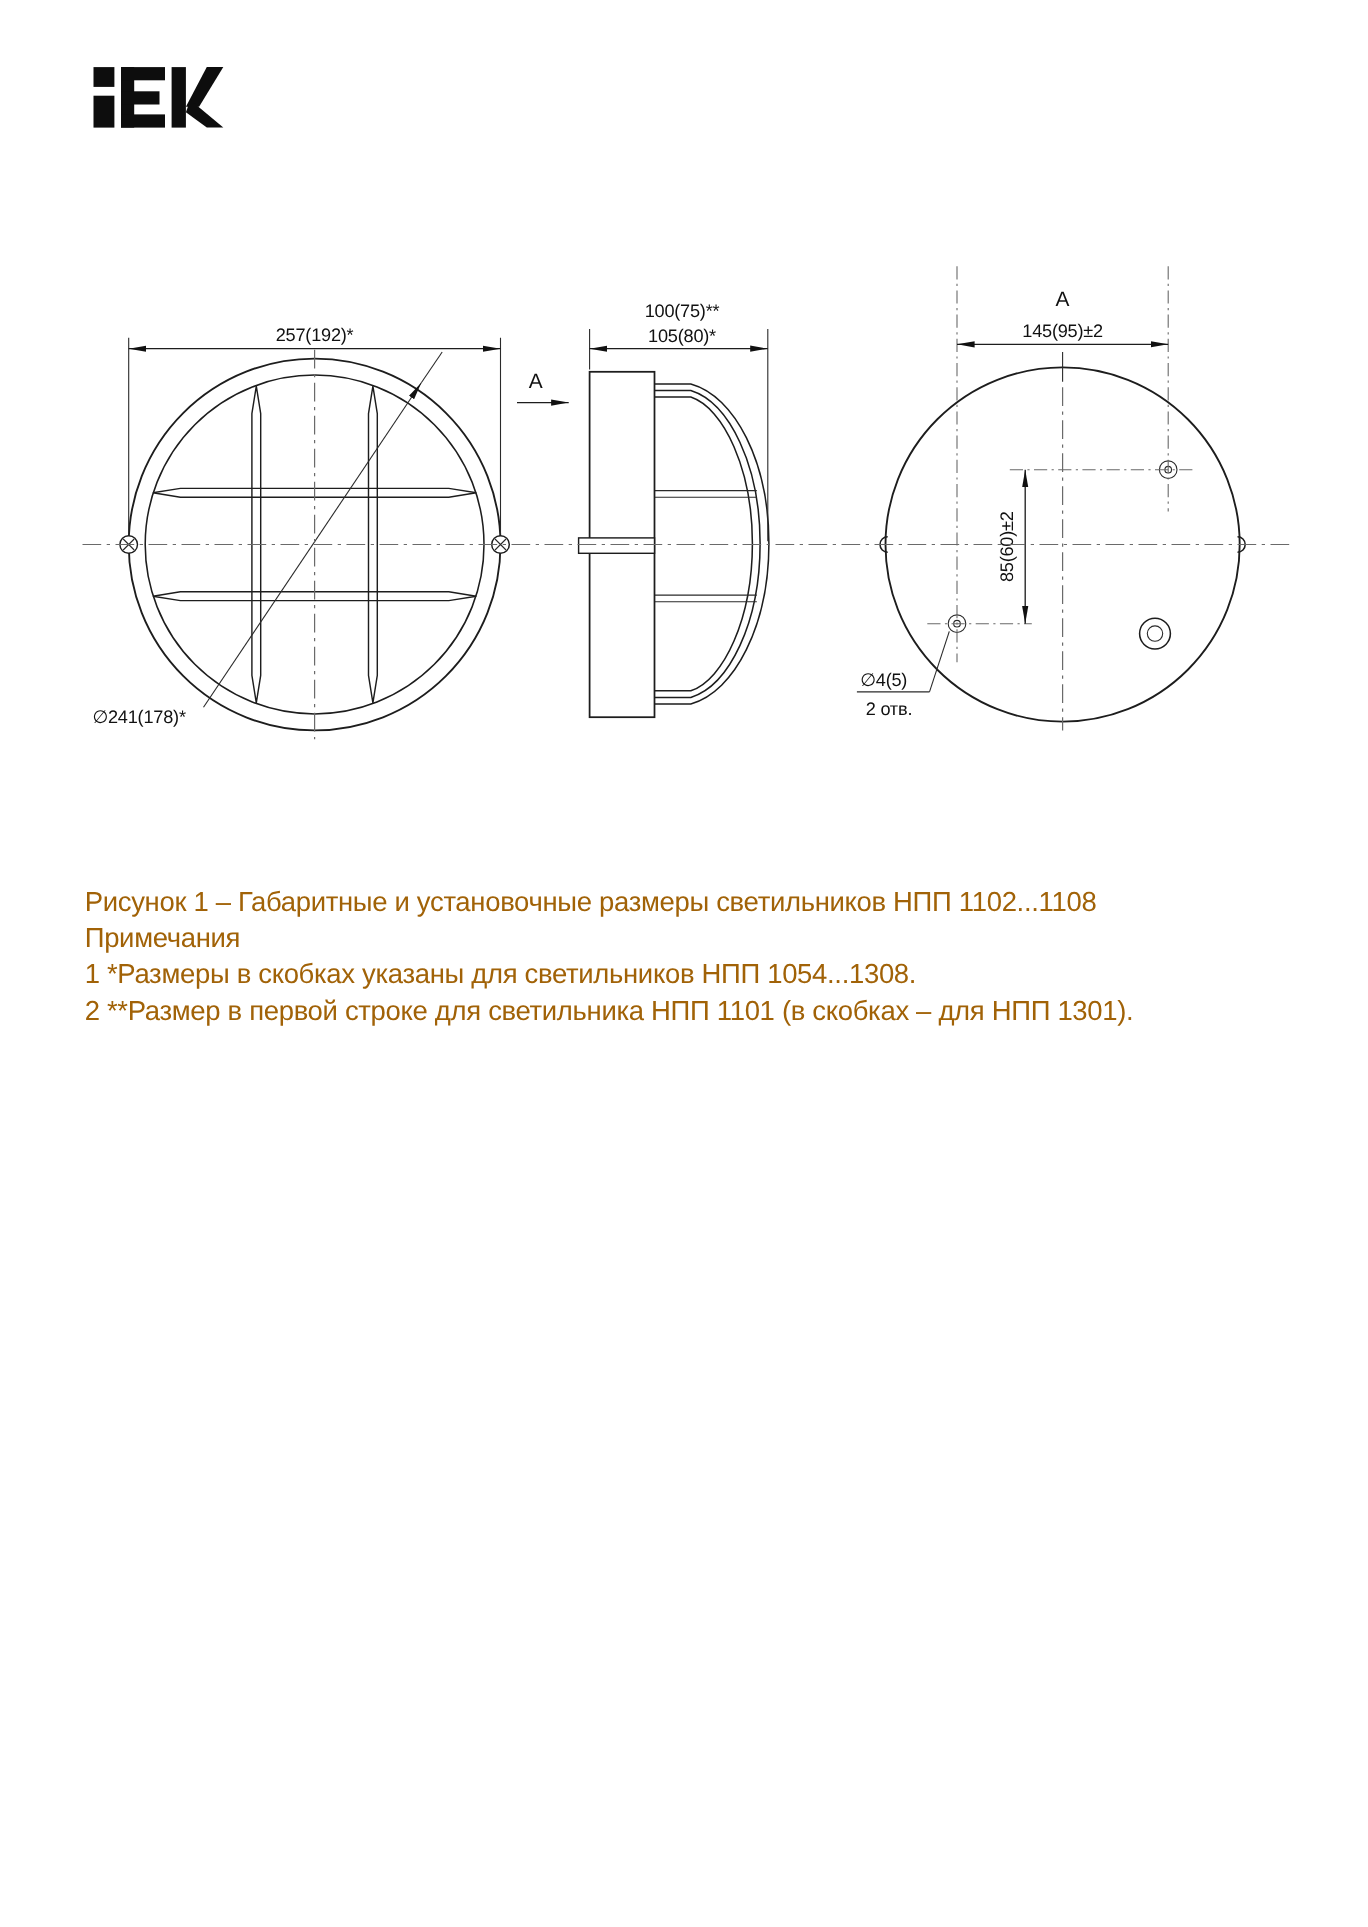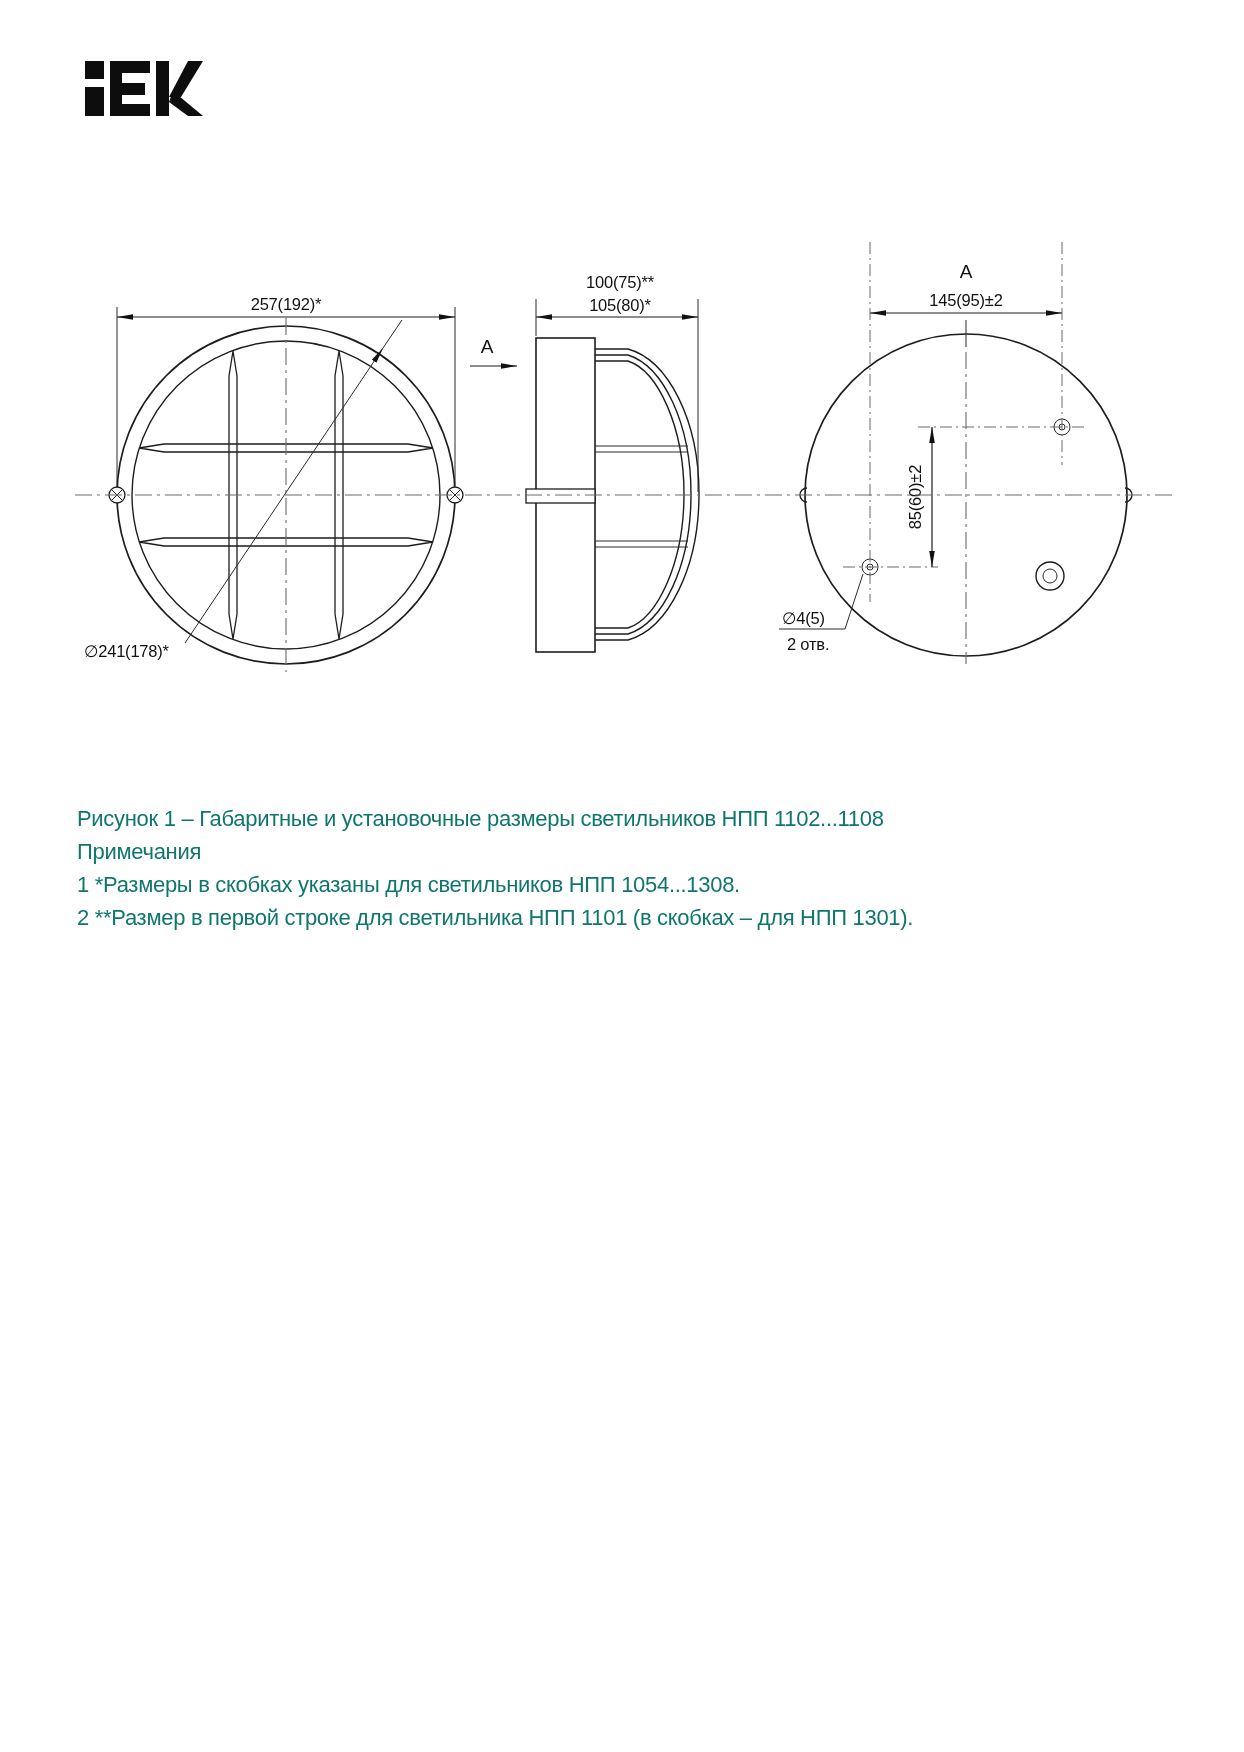--- a/index.html
+++ b/index.html
@@ -21,22 +21,22 @@
   .bar  {stroke:#1d1d1d;stroke-width:1.3;fill:#ffffff;}
   .solidw{stroke:#1d1d1d;stroke-width:1.6;fill:#ffffff;}
   .cl   {stroke:#6a6a6a;stroke-width:1.1;fill:none;stroke-dasharray:17 5 3 5;}
   .clh  {stroke:#6a6a6a;stroke-width:1;fill:none;stroke-dasharray:12 4 2 4;}
   .dt   {font-family:"Liberation Sans",sans-serif;font-size:16.5px;fill:#111;letter-spacing:-0.2px;}
   .dtb  {font-family:"Liberation Sans",sans-serif;font-size:19px;fill:#111;}
   .logo-shape{fill:#0d0d0d;stroke:none;}
   
   .cap{
     position:absolute;left:77px;
-    color:#0f766e;
-    font-size:22px;
+    color:#a16207;
+    font-size:25px;
     letter-spacing:-0.3px;
     white-space:nowrap;
   }
 </style>
 </head>
 <body>
 
 <div class="page">
 
   <svg class="drawing" width="1244" height="700" viewBox="0 0 1244 700">

